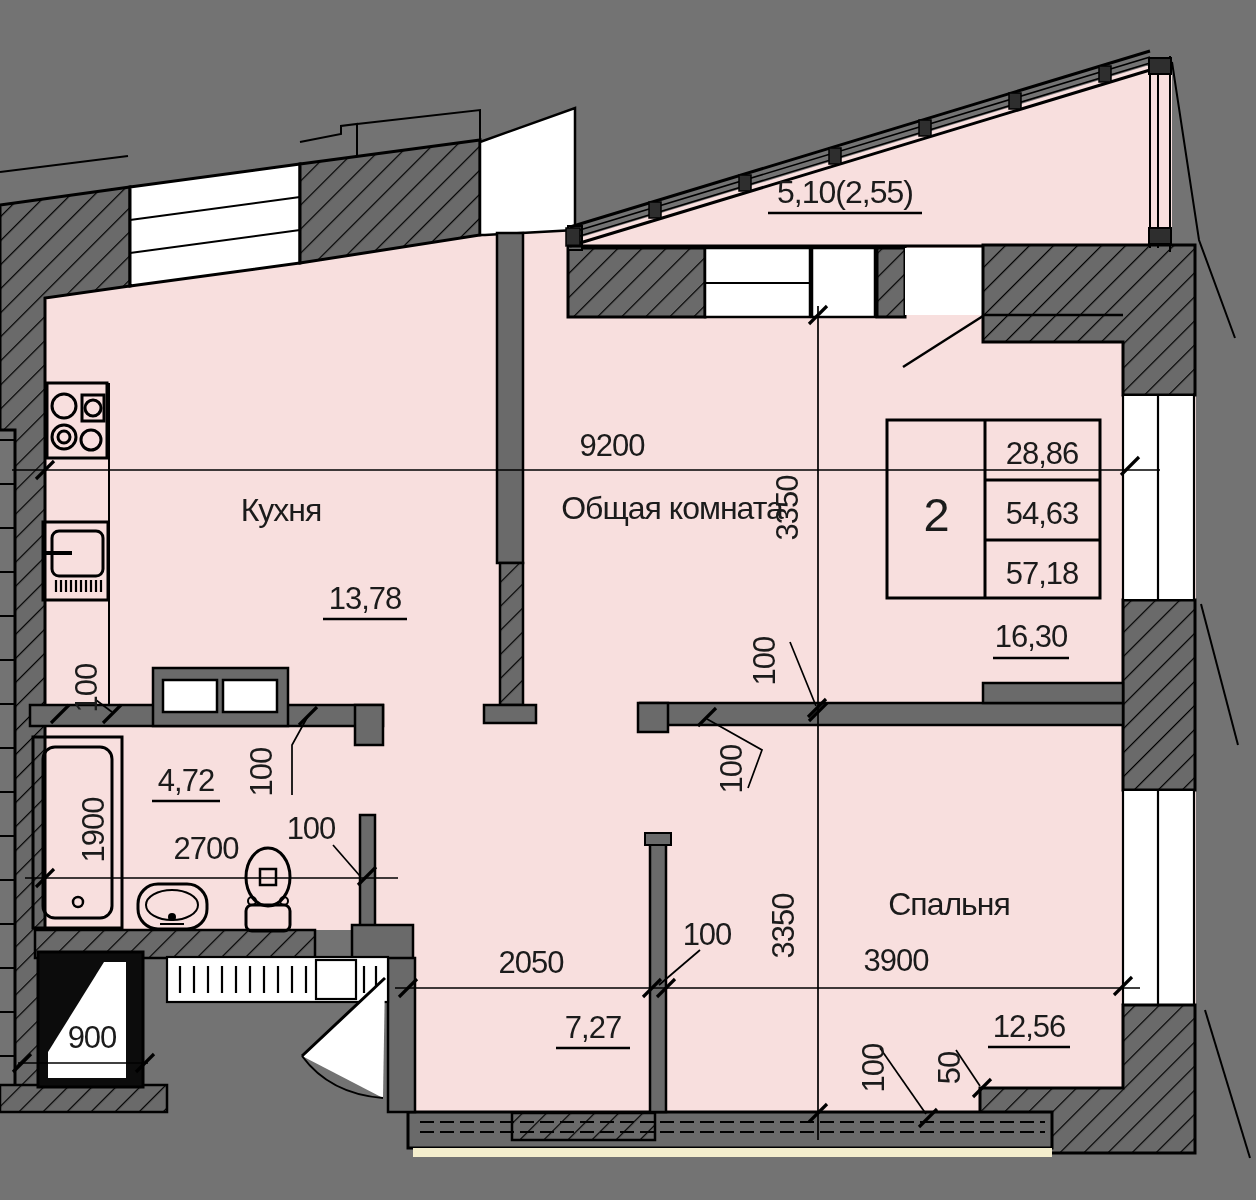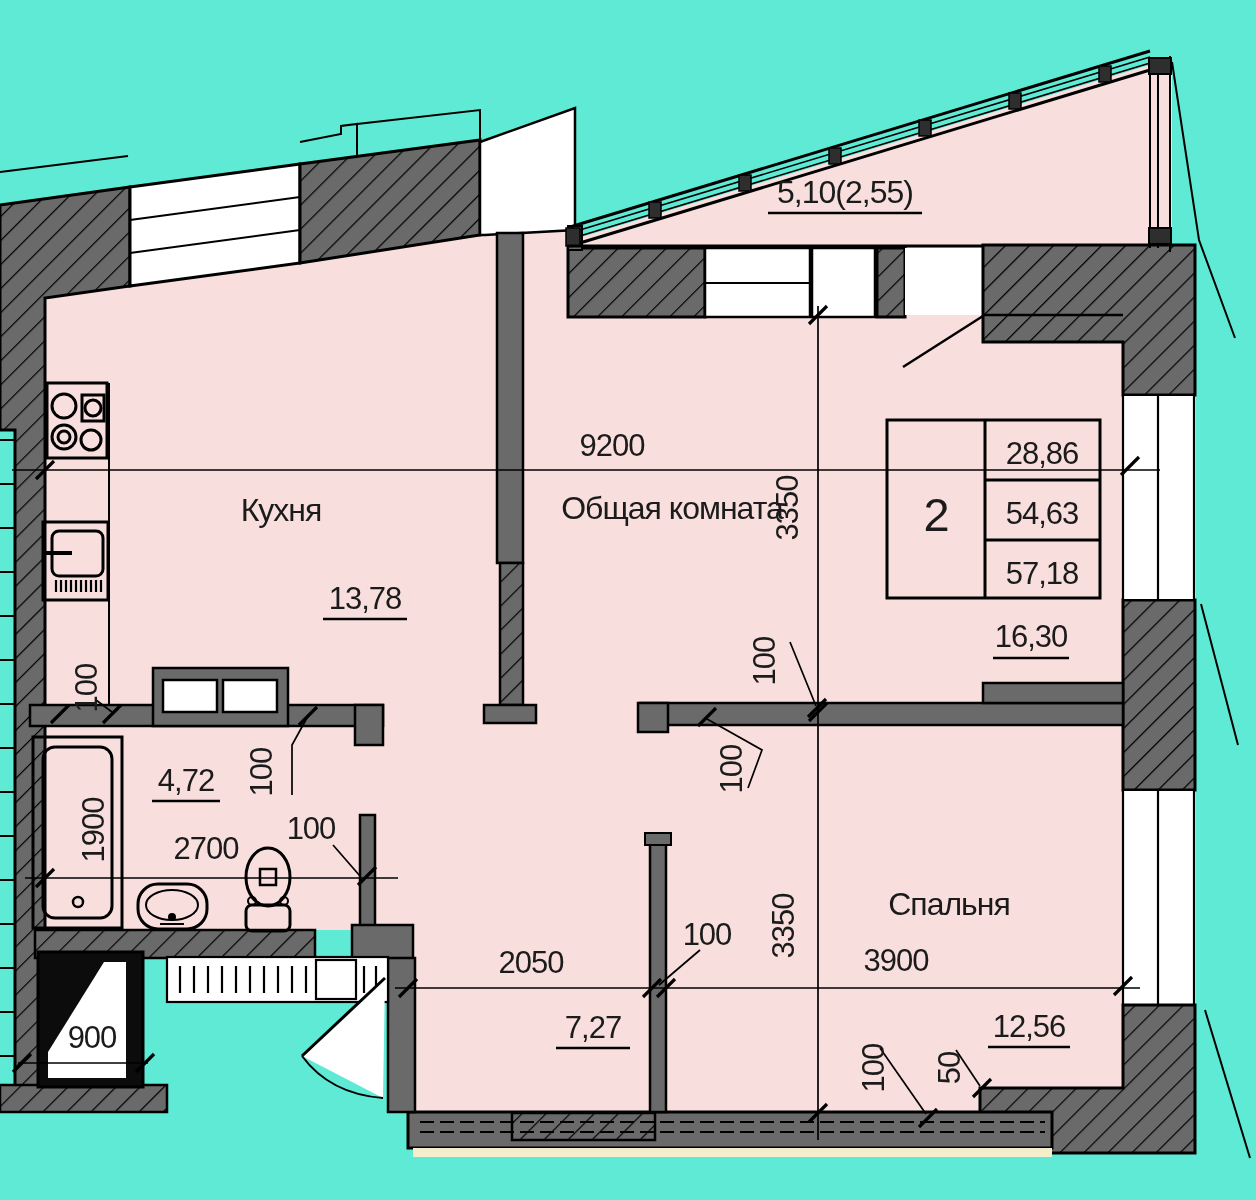--- a/index.html
+++ b/index.html
@@ -1,16 +1,16 @@
 <!DOCTYPE html>
 <html><head>
 <meta charset="utf-8">
 <style>
   html,body{margin:0;padding:0;background:#fff;}
-  #stage{position:relative;width:1256px;height:1200px;background:#5eead4;overflow:hidden;}
+  #stage{position:relative;width:1256px;height:1200px;background:#737373;overflow:hidden;}
   svg{display:block;}
   text{font-family:"Liberation Sans","DejaVu Sans",sans-serif;fill:#1b1b1b;letter-spacing:-1px;}
   .dimtxt{font-size:31px;}
   .roomtxt{font-size:32px;}
   .areatxt{font-size:31px;}
   .bigtxt{font-size:47px;}
 </style>
 </head>
 <body>
 <div id="stage">

